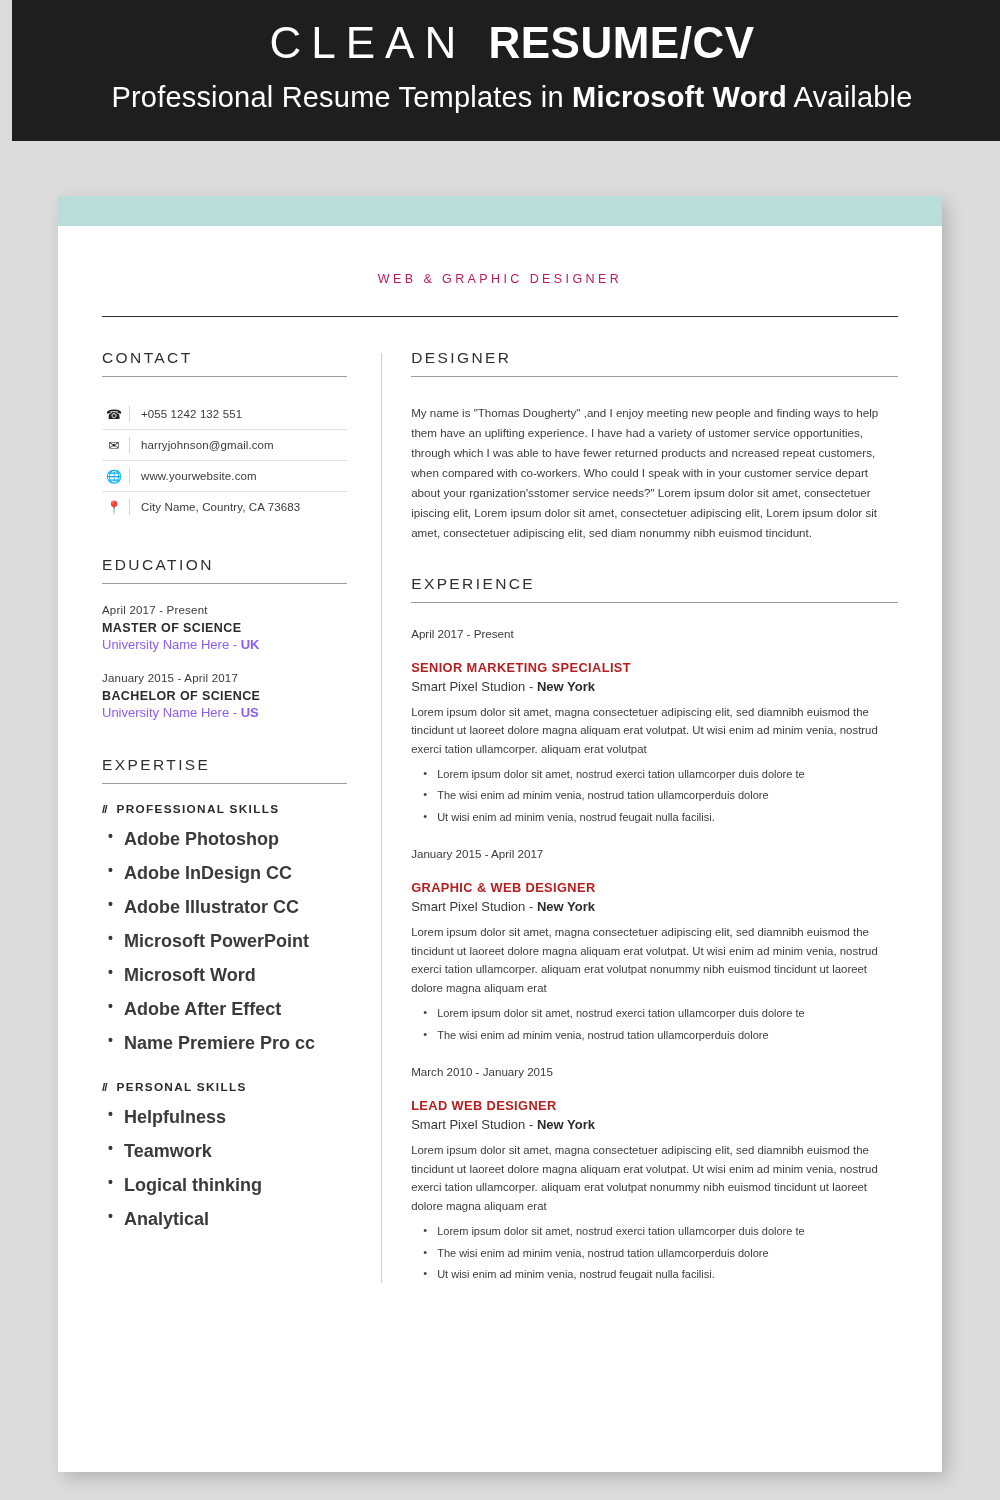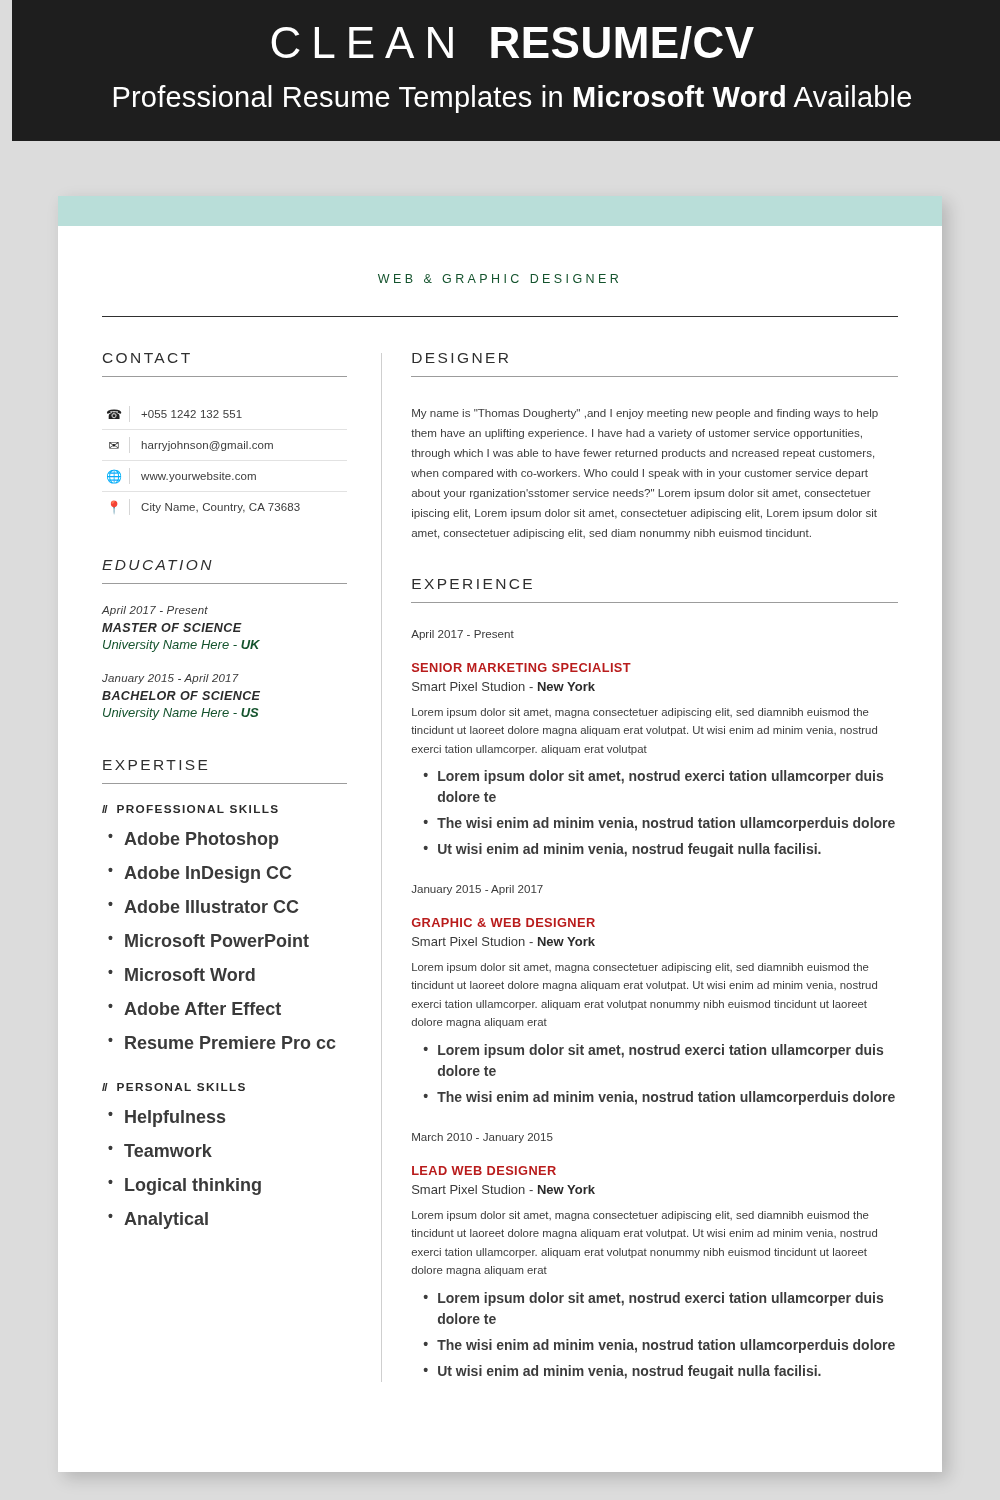--- a/index.html
+++ b/index.html
@@ -72,21 +72,21 @@
     font-size: 40px;
     font-weight: 400;
     letter-spacing: 9px;
     color: #2f2f2f;
     margin-top: 30px;
   }
   .resume-role {
     text-align: center;
     font-size: 12.5px;
     letter-spacing: 3.4px;
-    color: #14532d;
+    color: #be185d;
     margin-top: 12px;
   }
   .header-rule {
     margin-top: 30px;
     border-top: 1.5px solid #2f2f2f;
   }
 
   
   .body {
     display: flex;
@@ -156,21 +156,21 @@
   }
   .edu-degree {
     font-size: 12.5px;
     color: #2b2b2b;
     font-weight: 700;
     letter-spacing: 0.4px;
     margin-top: 5px;
   }
   .edu-school {
     font-size: 13px;
-    color: #14532d;
+    color: #8b5cf6;
     margin-top: 2px;
   }
   .edu-school .bold { font-weight: 700; }
 
   
   .skills-group { margin-top: 18px; }
   .skills-head {
     font-size: 11.8px;
     letter-spacing: 1.3px;
     color: #2b2b2b;
@@ -231,27 +231,26 @@
   }
   .exp-company .bold { font-weight: 700; color: #2b2b2b; }
   .exp-desc {
     font-size: 11.4px;
     line-height: 1.62;
     color: #3c3c3c;
     margin-top: 9px;
   }
   .exp-bullets { margin-top: 8px; }
   .exp-bullet {
-    font-size: 14px;
+    font-size: 11px;
     color: #3c3c3c;
     position: relative;
     padding-left: 26px;
     margin-top: 5px;
     line-height: 1.5;
-    font-weight: bold;
   }
   .exp-bullet::before {
     content: "•";
     position: absolute;
     left: 12px;
     top: -1px;
   }
 </style>
 </head>
 <body>
@@ -303,21 +302,21 @@
 
               <div class="contact-row">
                 <span class="contact-icon">📍</span>
                 <span class="contact-sep"></span>
                 <span class="contact-text">City Name, Country, CA 73683</span>
               </div>
 
             </div>
           </div>
 
-          <div style="margin-top:34px;font-style:italic;">
+          <div style="margin-top:34px;">
             <div class="section-title">EDUCATION</div>
             <div class="section-rule thick"></div>
 
             <div class="edu-block">
               <div class="edu-date">April 2017 - Present</div>
               <div class="edu-degree">MASTER OF SCIENCE</div>
               <div class="edu-school"><span>University Name Here - </span><span class="bold">UK</span></div>
             </div>
 
             <div class="edu-block">
@@ -335,21 +334,21 @@
               <div class="skills-head">
                 <span class="slashes">//</span>
                 <span>PROFESSIONAL SKILLS</span>
               </div>
               <div class="skill-item">Adobe Photoshop</div>
               <div class="skill-item">Adobe InDesign CC</div>
               <div class="skill-item">Adobe Illustrator CC</div>
               <div class="skill-item">Microsoft PowerPoint</div>
               <div class="skill-item">Microsoft Word</div>
               <div class="skill-item">Adobe After Effect</div>
-              <div class="skill-item">Resume Premiere Pro cc</div>
+              <div class="skill-item">Name Premiere Pro cc</div>
             </div>
 
             <div class="skills-group" style="margin-top:26px;">
               <div class="skills-head">
                 <span class="slashes">//</span>
                 <span>PERSONAL SKILLS</span>
               </div>
               <div class="skill-item">Helpfulness</div>
               <div class="skill-item">Teamwork</div>
               <div class="skill-item">Logical thinking</div>

